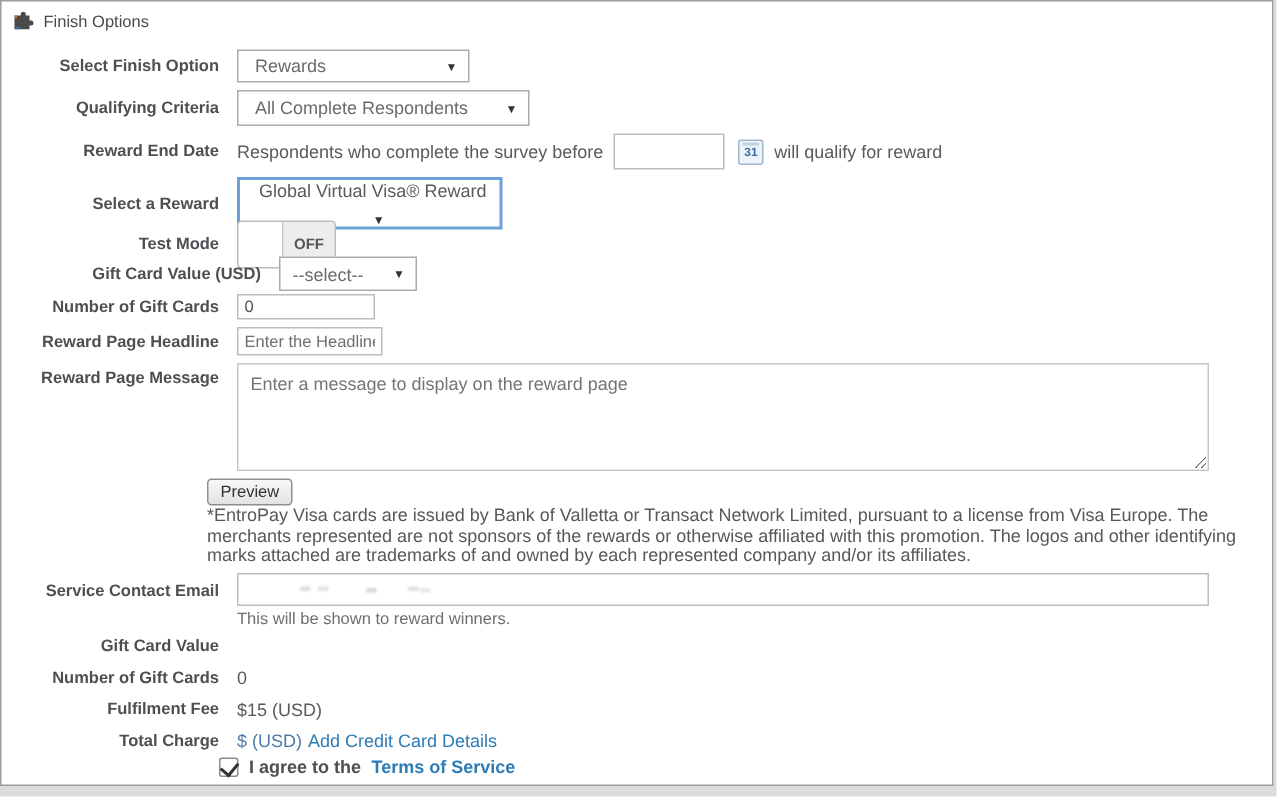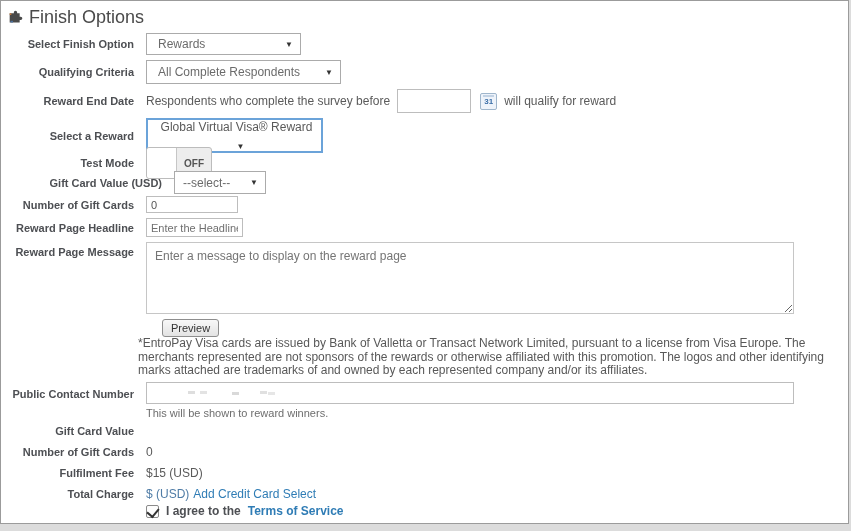--- a/index.html
+++ b/index.html
@@ -7,22 +7,22 @@
     width:851px;height:531px;position:relative;overflow:hidden;
     background:#dcdcdc;
     font-family:"Liberation Sans","DejaVu Sans",sans-serif;
     -webkit-font-smoothing:antialiased;
   }
   .panel{
     position:absolute;top:0;left:0;width:847px;height:522px;
     border:1px solid #9b9b9b;background:#ffffff;
   }
   .header{position:absolute;top:6px;left:7px;display:flex;align-items:center;gap:6px;}
-  .header .title{font-size:18px;color:#4a4a4a;}
-  .row{position:absolute;left:0;display:flex;align-items:center;}
+  .header .title{font-size:11px;color:#4a4a4a;}
+  .row{position:absolute;left:12px;display:flex;align-items:center;}
   .row .lbl{
     width:133px;text-align:right;margin-right:12px;flex:0 0 133px;
     font-size:11px;font-weight:bold;color:#4d4f53;letter-spacing:0;
   }
   .row.top-align{align-items:flex-start;}
   .row.top-align .lbl{padding-top:4px;}
   
   .sel{
     display:flex;align-items:center;justify-content:space-between;
     border:1px solid #ababab;background:#fff;height:22px;
@@ -52,21 +52,21 @@
   .toggle{
     width:66px;height:32px;border:1px solid #bcbcbc;border-radius:3px;display:flex;
     overflow:hidden;cursor:pointer;background:#ededed;box-sizing:border-box;
   }
   .toggle .knob{width:29px;background:#fff;border-right:1px solid #c6c6c6;border-radius:2px 0 0 2px;}
   .toggle .state{flex:1;display:flex;align-items:center;justify-content:center;
     font-size:10px;font-weight:bold;color:#555;}
   .btn{
     display:inline-block;padding:2px 8px;font-size:11px;color:#333;
     background:linear-gradient(#f8f8f8,#e3e3e3);border:1px solid #8e8e8e;border-radius:3px;
-    cursor:pointer;font-family:"Liberation Sans","DejaVu Sans",sans-serif;margin-left:24px;
+    cursor:pointer;font-family:"Liberation Sans","DejaVu Sans",sans-serif;
   }
   .disclaimer{
     position:absolute;left:137px;top:336px;width:712px;
     font-size:12px;line-height:13.5px;color:#585858;
   }
   .helper{font-size:11px;color:#6e6e6e;margin-top:3px;}
   .val{font-size:12px;color:#5a5a5a;}
   a.link{color:#2f7cb5;text-decoration:none;cursor:pointer;}
   .total-val{font-size:12px;color:#4f7ca6;}
   .agree-row{position:absolute;left:145px;top:503px;display:flex;align-items:center;gap:7px;}
@@ -164,21 +164,21 @@
   <div class="row top-align" style="top:241px;">
     <span class="lbl">Reward Page Message</span>
     <textarea style="width: 648px; height: 72px;" placeholder="Enter a message to display on the reward page"></textarea>
   </div>
 
   <button class="btn" style="position:absolute;left:137px;top:318px;">Preview</button>
 
   <div class="disclaimer">*EntroPay Visa cards are issued by Bank of Valletta or Transact Network Limited, pursuant to a license from Visa Europe. The merchants represented are not sponsors of the rewards or otherwise affiliated with this promotion. The logos and other identifying marks attached are trademarks of and owned by each represented company and/or its affiliates.</div>
 
   <div class="row top-align" style="top:381px;">
-    <span class="lbl" style="padding-top:6px;">Public Contact Number</span>
+    <span class="lbl" style="padding-top:6px;">Service Contact Email</span>
     <div class="email-wrap">
       <input type="text" style="width: 648px; height: 22px;">
       <span class="blur-marks"></span>
       <div class="helper">This will be shown to reward winners.</div>
     </div>
   </div>
 
   <div class="row" style="top:422px;height:16px;">
     <span class="lbl">Gift Card Value</span>
     <span class="val"></span>
@@ -190,21 +190,21 @@
   </div>
 
   <div class="row" style="top:464px;height:16px;">
     <span class="lbl">Fulfilment Fee</span>
     <span class="val">$15 (USD)</span>
   </div>
 
   <div class="row" style="top:485px;height:16px;">
     <span class="lbl">Total Charge</span>
     <span class="total-val">$ (USD)</span>
-    <a class="link" style="font-size:12px;margin-left:4px;">Add Credit Card Select</a>
+    <a class="link" style="font-size:12px;margin-left:4px;">Add Credit Card Details</a>
   </div>
 
   <div class="agree-row">
     <span class="cb checked"></span>
     <span class="txt">I agree to the</span>
     <a class="link">Terms of Service</a>
   </div>
 
 </div>
 

